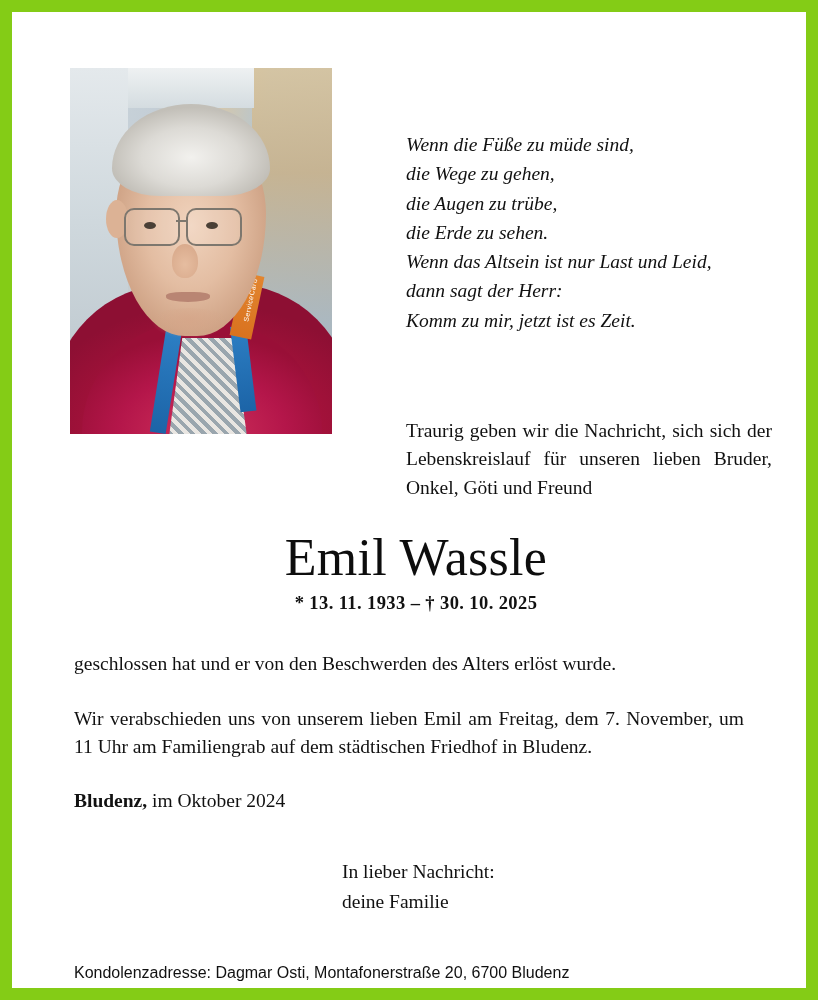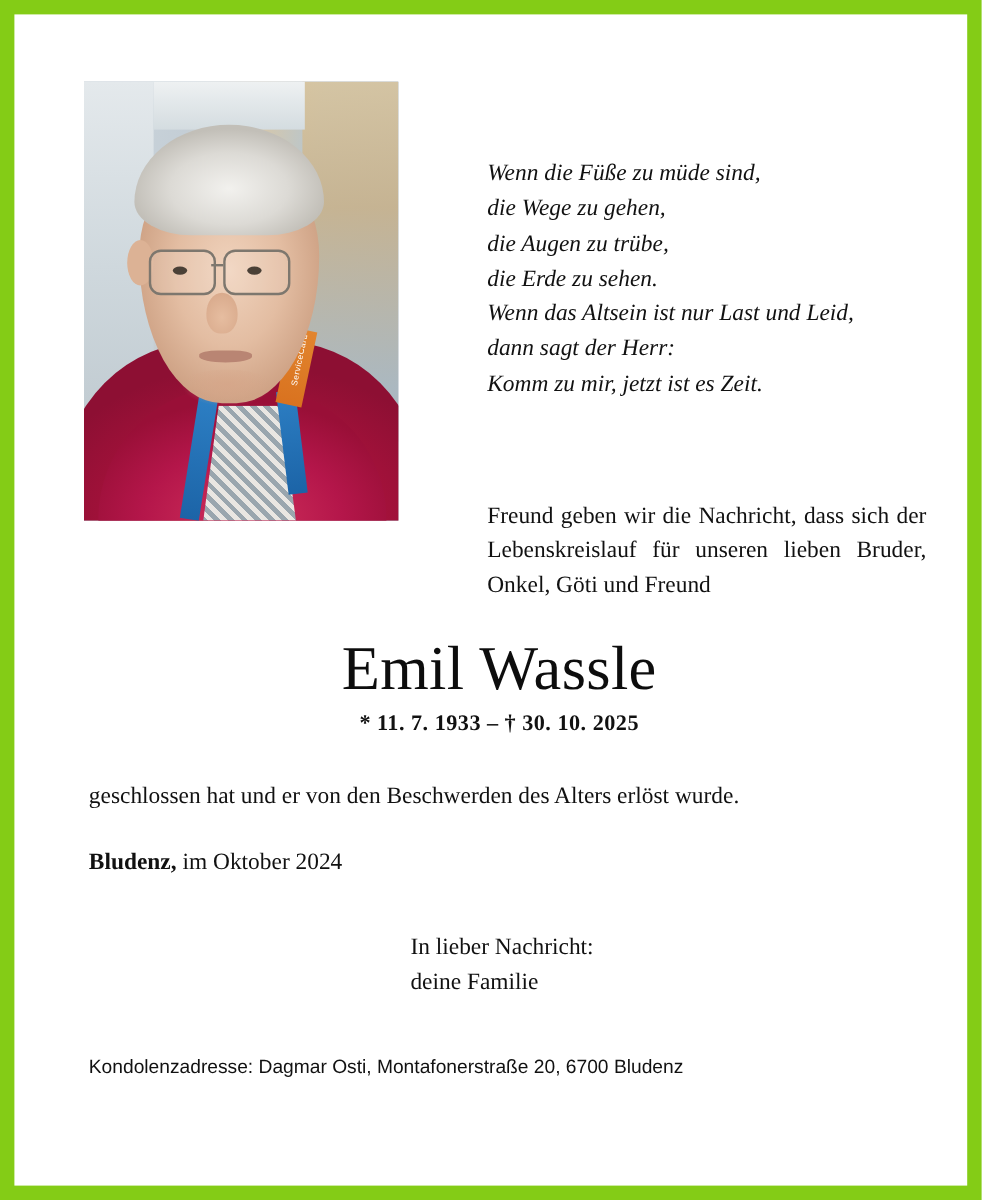--- a/index.html
+++ b/index.html
@@ -290,32 +290,33 @@
       </div>
 
       <div class="verse-wrap">
         <div class="verse">Wenn die Füße zu müde sind,
 die Wege zu gehen,
 die Augen zu trübe,
 die Erde zu sehen.
 Wenn das Altsein ist nur Last und Leid,
 dann sagt der Herr:
 Komm zu mir, jetzt ist es Zeit.</div>
-        <div class="announce">Freund geben wir die Nachricht, dass sich der Lebenskreislauf für unseren lieben Bruder, Onkel, Göti und Freund</div>
+        <div class="announce">Traurig geben wir die Nachricht, sich sich der Lebenskreislauf für unseren lieben Bruder, Onkel, Göti und Freund</div>
       </div>
 
     </div>
 
     <div class="name-block">
       <div class="name">Emil Wassle</div>
-      <div class="dates">* 11. 7. 1933 – † 30. 10. 2025</div>
+      <div class="dates">* 13. 11. 1933 – † 30. 10. 2025</div>
     </div>
 
     <div class="body">
       <p>geschlossen hat und er von den Beschwerden des Alters erlöst wurde.</p>
+      <p>Wir verabschieden uns von unserem lieben Emil am Freitag, dem 7. November, um 11 Uhr am Familiengrab auf dem städtischen Friedhof in Bludenz.</p>
       <p class="last"><span class="place">Bludenz,</span><span> im Oktober 2024</span></p>
     </div>
 
     <div class="memory">
       <div>In lieber Nachricht:</div>
       <div class="family">deine Familie</div>
     </div>
 
     <div class="condolence">Kondolenzadresse: Dagmar Osti, Montafonerstraße 20, 6700 Bludenz</div>
 

